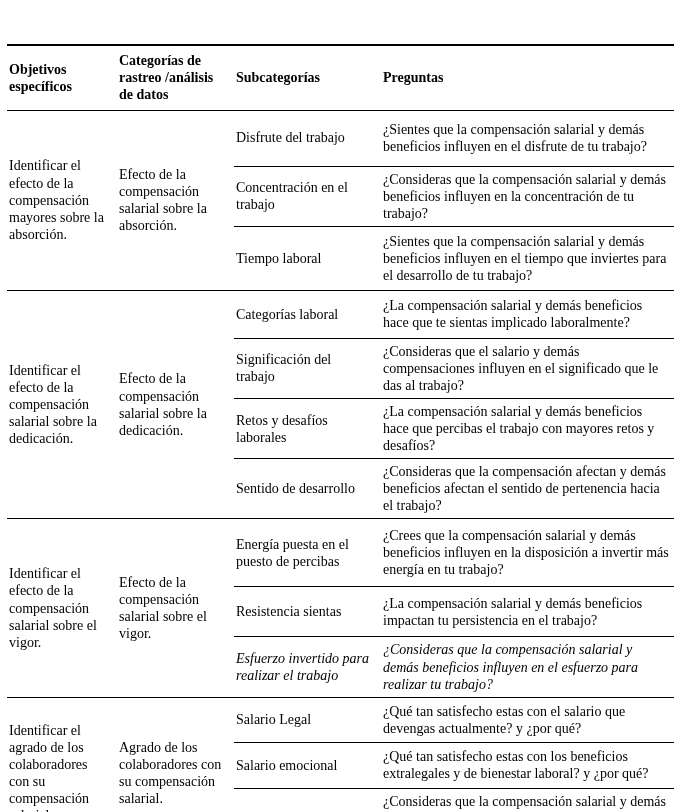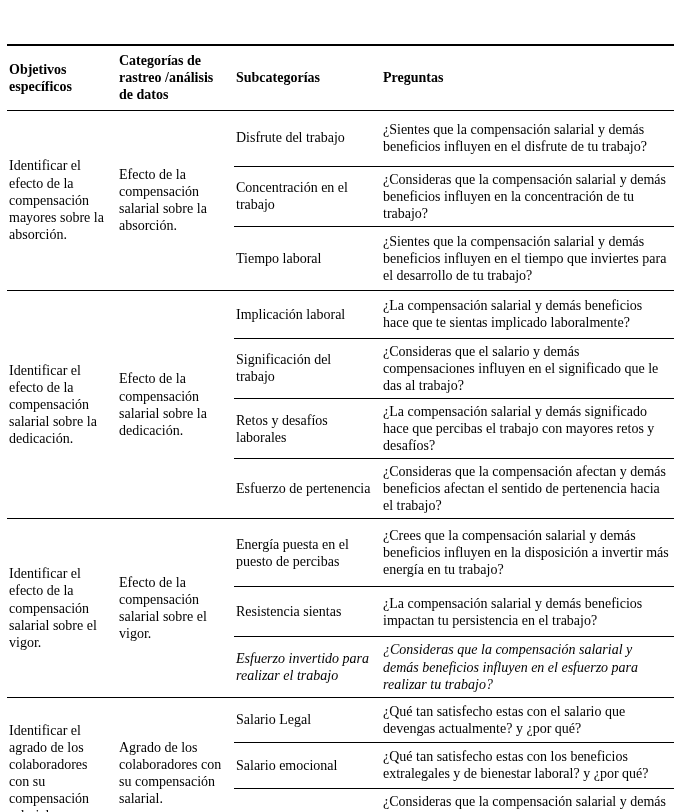--- a/index.html
+++ b/index.html
@@ -78,33 +78,33 @@
         <td class="que">¿Consideras que la compensación salarial y demás beneficios influyen en la concentración de tu trabajo?</td>
       </tr>
       <tr class="r1c">
         <td class="sub">Tiempo laboral</td>
         <td class="que">¿Sientes que la compensación salarial y demás beneficios influyen en el tiempo que inviertes para el desarrollo de tu trabajo?</td>
       </tr>
 
       <tr class="r2a">
         <td rowspan="4">Identificar el efecto de la compensación salarial sobre la dedicación.</td>
         <td rowspan="4">Efecto de la compensación salarial sobre la dedicación.</td>
-        <td class="sub">Implicación laboral</td>
+        <td class="sub">Categorías laboral</td>
         <td class="que">¿La compensación salarial y demás beneficios hace que te sientas implicado laboralmente?</td>
       </tr>
       <tr class="r2b">
         <td class="sub">Significación del trabajo</td>
         <td class="que">¿Consideras que el salario y demás compensaciones influyen en el significado que le das al trabajo?</td>
       </tr>
       <tr class="r2c">
         <td class="sub">Retos y desafíos laborales</td>
-        <td class="que">¿La compensación salarial y demás significado hace que percibas el trabajo con mayores retos y desafíos?</td>
+        <td class="que">¿La compensación salarial y demás beneficios hace que percibas el trabajo con mayores retos y desafíos?</td>
       </tr>
       <tr class="r2d">
-        <td class="sub">Esfuerzo de pertenencia</td>
+        <td class="sub">Sentido de desarrollo</td>
         <td class="que">¿Consideras que la compensación afectan y demás beneficios afectan el sentido de pertenencia hacia el trabajo?</td>
       </tr>
 
       <tr class="r3a">
         <td rowspan="3">Identificar el efecto de la compensación salarial sobre el vigor.</td>
         <td rowspan="3">Efecto de la compensación salarial sobre el vigor.</td>
         <td class="sub">Energía puesta en el puesto de percibas</td>
         <td class="que">¿Crees que la compensación salarial y demás beneficios influyen en la disposición a invertir más energía en tu trabajo?</td>
       </tr>
       <tr class="r3b">

